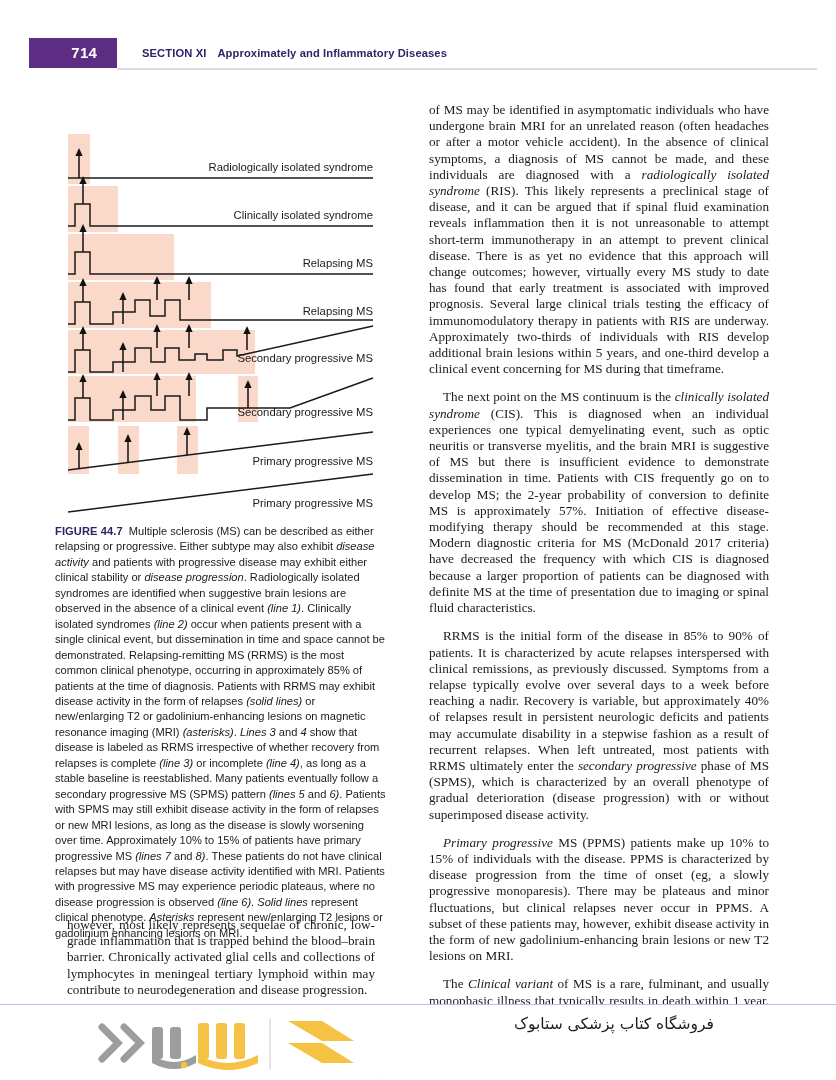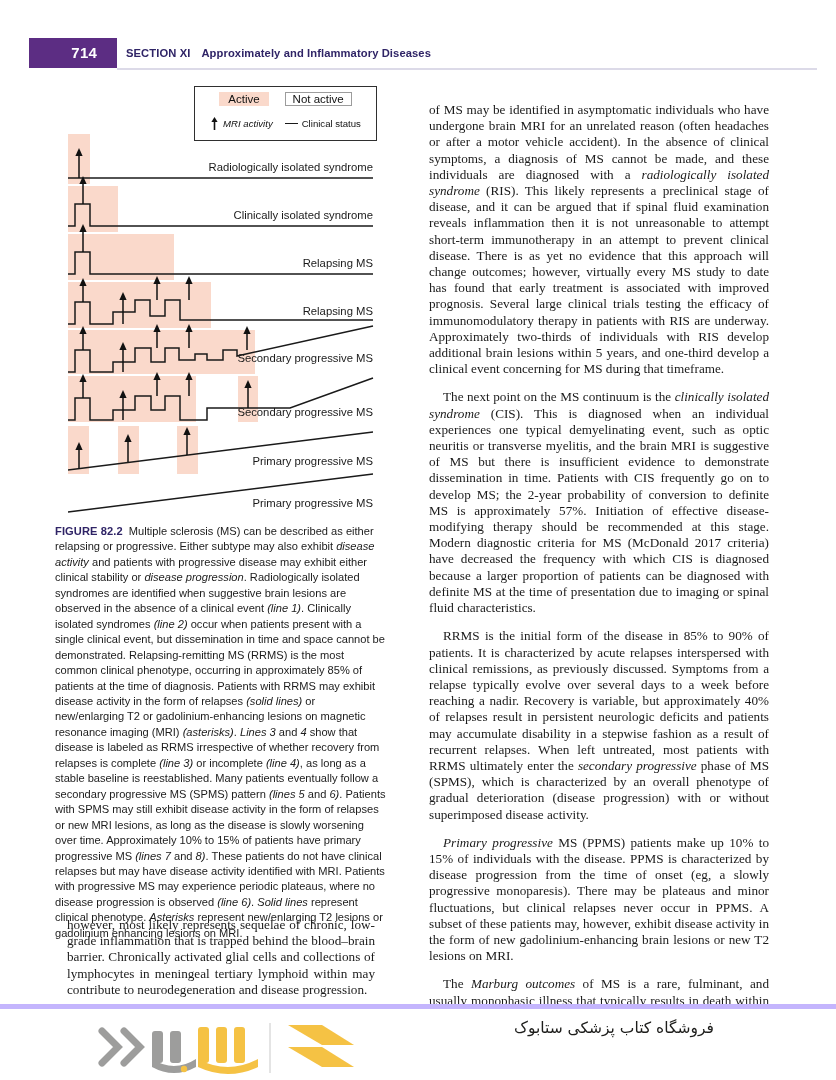--- a/index.html
+++ b/index.html
@@ -40,21 +40,21 @@
     position: absolute;
     left: 126px; top: 0;
     height: 30px;
     line-height: 30px;
     font-family: "Liberation Sans", sans-serif;
     font-weight: bold;
     font-size: 11.2px;
     color: #2f2466;
     letter-spacing: .1px;
   }
-  .runhead-section { margin-right: 11px; }
+  .runhead-section { margin-right: 11px; margin-left: 16px; }
   .runhead-rule {
     position: absolute;
     left: 117px; top: 30px;
     width: 700px; height: 2px;
     background: #dcdae8;
   }
 
   
   .col-left {
     position: absolute;
@@ -155,21 +155,21 @@
     margin: 5px 0 6px 0;
     font-weight: normal;
   }
 
   
   .footer {
     position: absolute;
     left: 0; bottom: 0;
     width: 836px; height: 76px;
     background: #ffffff;
-    border-top: 5px solid #c4b5fd;
+    border-top: 1px solid #c4b5fd;
   }
   .footer-logo {
     position: absolute; left: 72px; top: 8px;
     width: 330px; height: 62px;
   }
   .footer-right {
     position: absolute; right: 36px; top: 10px;
     text-align: center; width: 372px;
   }
   .footer-fa {
@@ -204,41 +204,20 @@
     <div class="runhead-folio">714</div>
     <div class="runhead-text">
       <span class="runhead-section">SECTION XI</span><span>Approximately and Inflammatory Diseases</span>
     </div>
     <div class="runhead-rule"></div>
   </div>
 
   <div class="col-left">
     <div class="figure">
 
-      <div class="legend-box">
-        <div class="legend-row1">
-          <span class="legend-active">Active</span>
-          <span class="legend-notactive">Not active</span>
-        </div>
-        <div class="legend-row2">
-          <span class="legend-item">
-            <span class="legend-arrow">
-              <svg width="9" height="13" viewBox="0 0 9 13">
-                  <line x1="4.5" y1="13" x2="4.5" y2="3" stroke="#111" stroke-width="1.6"></line>
-                  <polygon points="4.5,0 1.4,5 7.6,5" fill="#111"></polygon>
-                </svg>
-            </span>
-            <i>MRI activity</i>
-          </span>
-          <span class="legend-item">
-            <span class="legend-dash"></span>
-            <span>Clinical status</span>
-          </span>
-        </div>
-      </div>
 
       <div class="plot">
         <svg width="330" height="380" viewBox="0 0 330 380">
           <g>
 
             <rect x="13" y="0" width="22" height="50" fill="#fad9cb"></rect>
 
             <rect x="13" y="52" width="50" height="46" fill="#fad9cb"></rect>
 
             <rect x="13" y="100" width="106" height="46" fill="#fad9cb"></rect>
@@ -371,35 +350,35 @@
             <text x="318" y="282" text-anchor="end">Secondary progressive MS</text>
             <text x="318" y="331" text-anchor="end">Primary progressive MS</text>
             <text x="318" y="373" text-anchor="end">Primary progressive MS</text>
           </g>
         </svg>
       </div>
     </div>
   </div>
 
   <div class="fig-caption">
-    <span class="figno">FIGURE 82.2</span>&nbsp;
+    <span class="figno">FIGURE 44.7</span>&nbsp;
     <span>Multiple sclerosis (MS) can be described as either relapsing or progressive. Either subtype may also exhibit <i>disease activity</i> and patients with progressive disease may exhibit either clinical stability or <i>disease progression</i>. Radiologically isolated syndromes are identified when suggestive brain lesions are observed in the absence of a clinical event <i>(line 1)</i>. Clinically isolated syndromes <i>(line 2)</i> occur when patients present with a single clinical event, but dissemination in time and space cannot be demonstrated. Relapsing-remitting MS (RRMS) is the most common clinical phenotype, occurring in approximately 85% of patients at the time of diagnosis. Patients with RRMS may exhibit disease activity in the form of relapses <i>(solid lines)</i> or new/enlarging T2 or gadolinium-enhancing lesions on magnetic resonance imaging (MRI) <i>(asterisks)</i>. <i>Lines 3</i> and <i>4</i> show that disease is labeled as RRMS irrespective of whether recovery from relapses is complete <i>(line 3)</i> or incomplete <i>(line 4)</i>, as long as a stable baseline is reestablished. Many patients eventually follow a secondary progressive MS (SPMS) pattern <i>(lines 5</i> and <i>6)</i>. Patients with SPMS may still exhibit disease activity in the form of relapses or new MRI lesions, as long as the disease is slowly worsening over time. Approximately 10% to 15% of patients have primary progressive MS <i>(lines 7</i> and <i>8)</i>. These patients do not have clinical relapses but may have disease activity identified with MRI. Patients with progressive MS may experience periodic plateaus, where no disease progression is observed <i>(line 6)</i>. <i>Solid lines</i> represent clinical phenotype. <i>Asterisks</i> represent new/enlarging T2 lesions or gadolinium enhancing lesions on MRI.</span>
   </div>
 
   <div class="left-tail bodytext">
     <p class="noindent">however, most likely represents sequelae of chronic, low-grade inflammation that is trapped behind the blood–brain barrier. Chronically activated glial cells and collections of lymphocytes in meningeal tertiary lymphoid within may contribute to neurodegeneration and disease progression.</p>
     <p>The diagnosis of MS requires clinical symptoms and the</p>
   </div>
 
   <div class="col-right bodytext">
     <p class="noindent">of MS may be identified in asymptomatic individuals who have undergone brain MRI for an unrelated reason (often headaches or after a motor vehicle accident). In the absence of clinical symptoms, a diagnosis of MS cannot be made, and these individuals are diagnosed with a <i>radiologically isolated syndrome</i> (RIS). This likely represents a preclinical stage of disease, and it can be argued that if spinal fluid examination reveals inflammation then it is not unreasonable to attempt short-term immunotherapy in an attempt to prevent clinical disease. There is as yet no evidence that this approach will change outcomes; however, virtually every MS study to date has found that early treatment is associated with improved prognosis. Several large clinical trials testing the efficacy of immunomodulatory therapy in patients with RIS are underway. Approximately two-thirds of individuals with RIS develop additional brain lesions within 5 years, and one-third develop a clinical event concerning for MS during that timeframe.</p>
     <p>The next point on the MS continuum is the <i>clinically isolated syndrome</i> (CIS). This is diagnosed when an individual experiences one typical demyelinating event, such as optic neuritis or transverse myelitis, and the brain MRI is suggestive of MS but there is insufficient evidence to demonstrate dissemination in time. Patients with CIS frequently go on to develop MS; the 2-year probability of conversion to definite MS is approximately 57%. Initiation of effective disease-modifying therapy should be recommended at this stage. Modern diagnostic criteria for MS (McDonald 2017 criteria) have decreased the frequency with which CIS is diagnosed because a larger proportion of patients can be diagnosed with definite MS at the time of presentation due to imaging or spinal fluid characteristics.</p>
     <p>RRMS is the initial form of the disease in 85% to 90% of patients. It is characterized by acute relapses interspersed with clinical remissions, as previously discussed. Symptoms from a relapse typically evolve over several days to a week before reaching a nadir. Recovery is variable, but approximately 40% of relapses result in persistent neurologic deficits and patients may accumulate disability in a stepwise fashion as a result of recurrent relapses. When left untreated, most patients with RRMS ultimately enter the <i>secondary progressive</i> phase of MS (SPMS), which is characterized by an overall phenotype of gradual deterioration (disease progression) with or without superimposed disease activity.</p>
     <p><i>Primary progressive</i> MS (PPMS) patients make up 10% to 15% of individuals with the disease. PPMS is characterized by disease progression from the time of onset (eg, a slowly progressive monoparesis). There may be plateaus and minor fluctuations, but clinical relapses never occur in PPMS. A subset of these patients may, however, exhibit disease activity in the form of new gadolinium-enhancing brain lesions or new T2 lesions on MRI.</p>
-    <p>The <i>Marburg outcomes</i> of MS is a rare, fulminant, and usually monophasic illness that typically results in death within 1 year. It is characterized by extensive acute demyelination manifested by tumefactive appearance, mass effect, and widespread gadolinium enhancement on MRI scans.</p>
+    <p>The <i>Clinical variant</i> of MS is a rare, fulminant, and usually monophasic illness that typically results in death within 1 year. It is characterized by extensive acute demyelination manifested by tumefactive appearance, mass effect, and widespread gadolinium enhancement on MRI scans.</p>
 
     <div class="subhead">Clinical Manifestations</div>
 
     <p class="noindent">MS typically presents with a relapse or an episode of neurologic dysfunction localizable to the brain, spine, or optic nerve. Common presentations include optic neuritis, transverse myelitis, weakness, numbness/tingling, or cerebellar signs (<b>Table 71.1</b>).</p>
     <p>Although the manifestations of MS are many and varied, a handful of clinical syndromes are strongly associated with the disease. These include acute optic neuritis, brainstem syndromes,</p>
   </div>
 
   <div class="footer">
     <div class="footer-logo">
       <svg width="330" height="62" viewBox="0 0 330 62">

